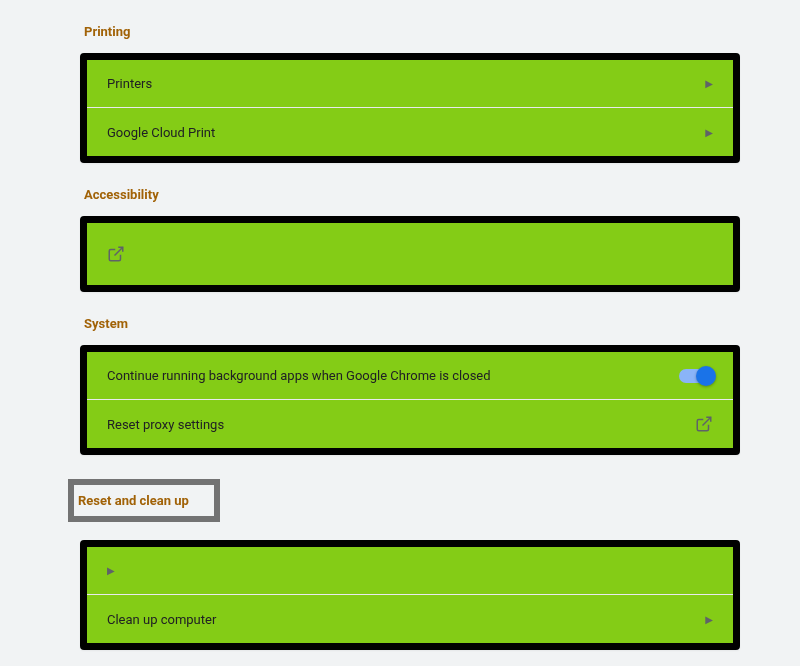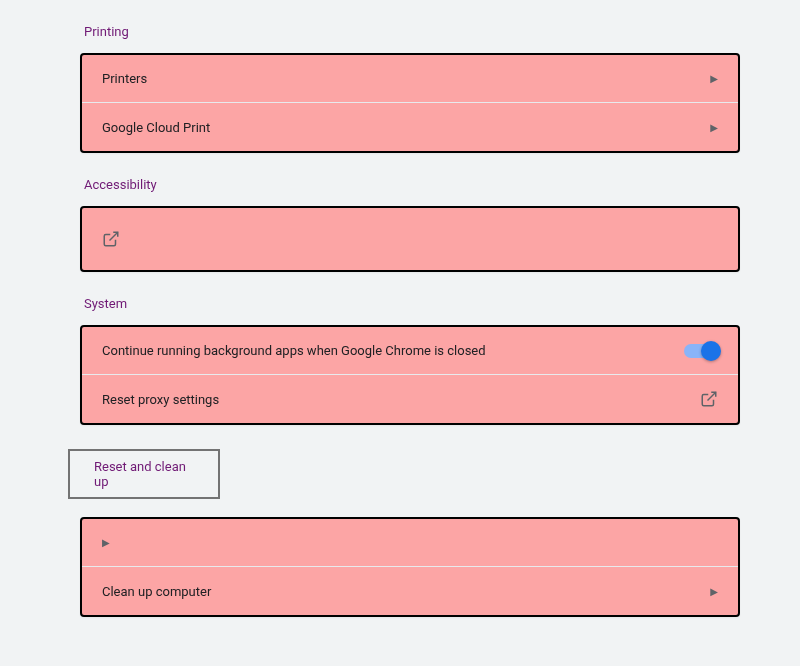--- a/index.html
+++ b/index.html
@@ -15,36 +15,36 @@
       overflow: hidden;
     }
     .container {
       padding: 24px 60px 24px 80px;
     }
     .section {
       margin-bottom: 24px;
     }
     .section-title {
       font-size: 13px;
-      color: #701a75;
-      font-weight: 400;
+      color: #a16207;
+      font-weight: 700;
       margin-bottom: 14px;
       padding-left: 4px;
     }
     .section-title.highlighted {
-      border: 2px solid #737373;
-      padding: 8px 24px;
+      border: 6px solid #737373;
+      padding: 8px 4px;
       margin-left: -12px;
       margin-bottom: 18px;
       display: inline-block;
       width: 152px;
     }
     .card {
-      background: #fca5a5;
-      border: 2px solid #000000;
+      background: #84cc16;
+      border: 7px solid #000000;
       border-radius: 4px;
       box-shadow: 0 1px 2px rgba(0,0,0,0.05);
     }
     .row {
       display: flex;
       align-items: center;
       justify-content: space-between;
       padding: 0 20px;
       min-height: 48px;
       border-bottom: 1px solid #e8eaed;

